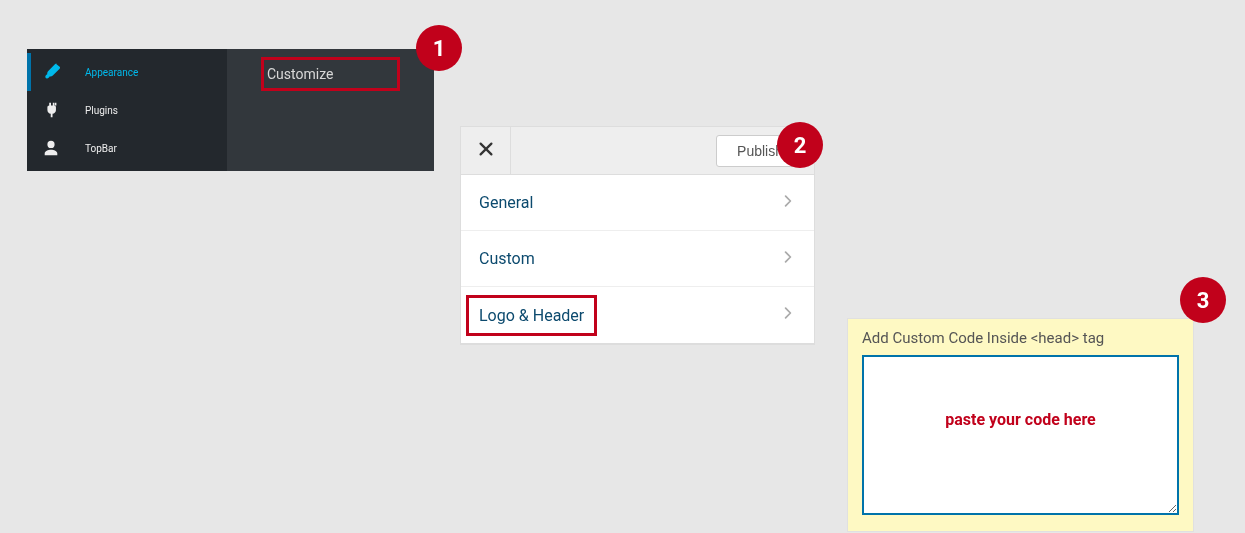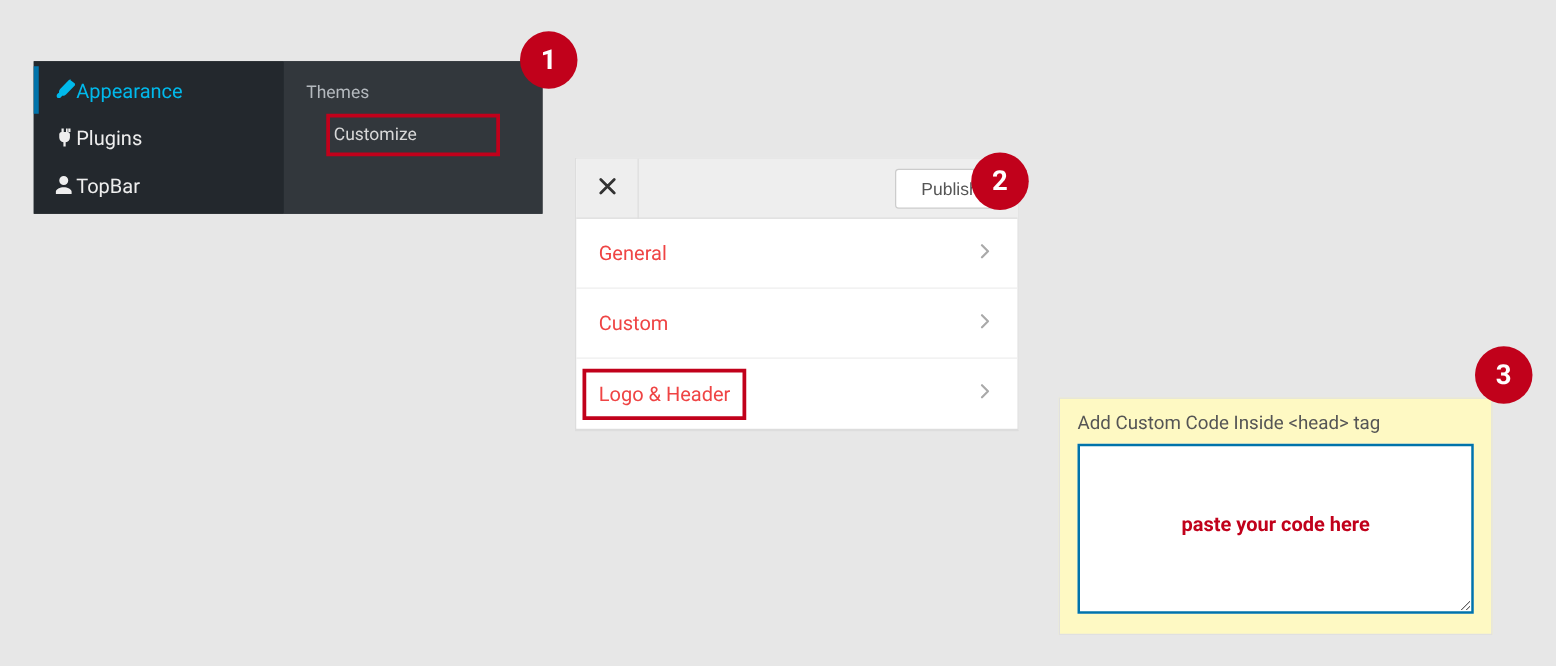--- a/index.html
+++ b/index.html
@@ -28,24 +28,24 @@
     background: #23282d;
     color: #eee;
     display: flex;
   }
   .wp-main {
     width: 200px;
     background: #23282d;
     padding: 4px 0;
   }
   .wp-main .item {
-    display: flex; align-items: center; gap: 0;
+    display: flex; align-items: center; gap: 24px;
     height: 38px;
     padding: 0 0 0 14px;
-    font-size: 16px;
+    font-size: 10px;
     color: #eee;
     cursor: pointer;
     position: relative;
   }
   .wp-main .item.active {
     border-left: 4px solid #0073aa;
     padding-left: 10px;
     color: #00b9eb;
   }
   .wp-main .item.active::after {
@@ -113,21 +113,21 @@
     font-size: 14px;
     color: #555;
     cursor: pointer;
   }
   .cz-row {
     height: 56px;
     border-bottom: 1px solid #eee;
     display: flex; align-items: center;
     padding: 0 18px;
     font-size: 16px;
-    color: #ef4444;
+    color: #0c4a6e;
     cursor: pointer;
   }
   .cz-row .label { flex: 1; }
   .cz-row .chev { color: #aaa; }
   .cz-row.highlighted .label-wrap {
     outline: 3px solid #c1011b;
     padding: 8px 10px;
     margin-left: -10px;
   }
   .cz-row:last-child { border-bottom: none; align-items: center; }
@@ -142,21 +142,21 @@
     padding: 10px 14px 16px;
   }
   .codepanel-title {
     font-size: 15px;
     color: #555;
     margin-bottom: 8px;
     font-weight: 400;
   }
   .codepanel textarea {
     width: 100%;
-    height: 136px;
+    height: 160px;
     resize: both;
     border: 2px solid #0073aa;
     background: #fff;
     padding: 8px;
     text-align: center;
     font-size: 16px;
     font-weight: 700;
     color: #c1011b;
     font-family: inherit;
     display: block;
@@ -197,21 +197,20 @@
     <div class="item">
       <span class="icon">
         <svg viewBox="0 0 20 20" width="18" height="18">
             <path d="M10 10a4 4 0 1 0 0-8 4 4 0 0 0 0 8zm0 2c-3.3 0-7 1.7-7 4v2h14v-2c0-2.3-3.7-4-7-4z"></path>
           </svg>
       </span>
       <span>TopBar</span>
     </div>
   </div>
   <div class="wp-flyout">
-    <div class="sub">Themes</div>
     <div class="sub highlighted">Customize</div>
   </div>
 </div>
 
 <div class="customizer">
   <div class="cz-header">
     <div class="cz-close">
       <span>
         <svg viewBox="0 0 20 20" width="18" height="18">
             <path d="M4 4l12 12M16 4L4 16" stroke="#333" stroke-width="2.5" fill="none" stroke-linecap="round"></path>

